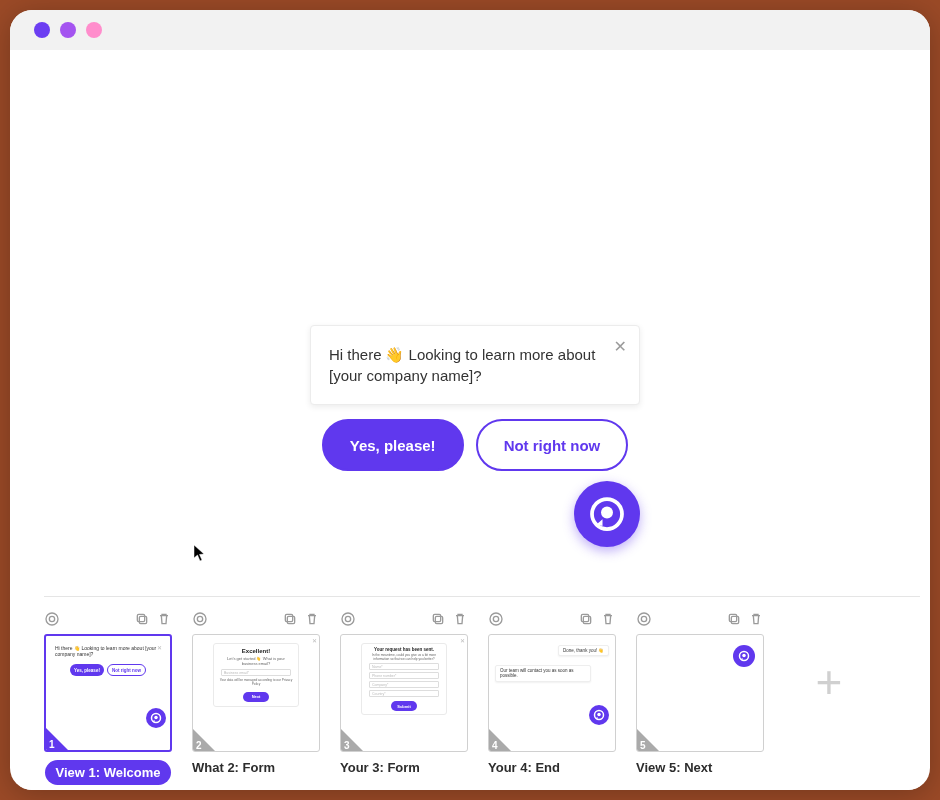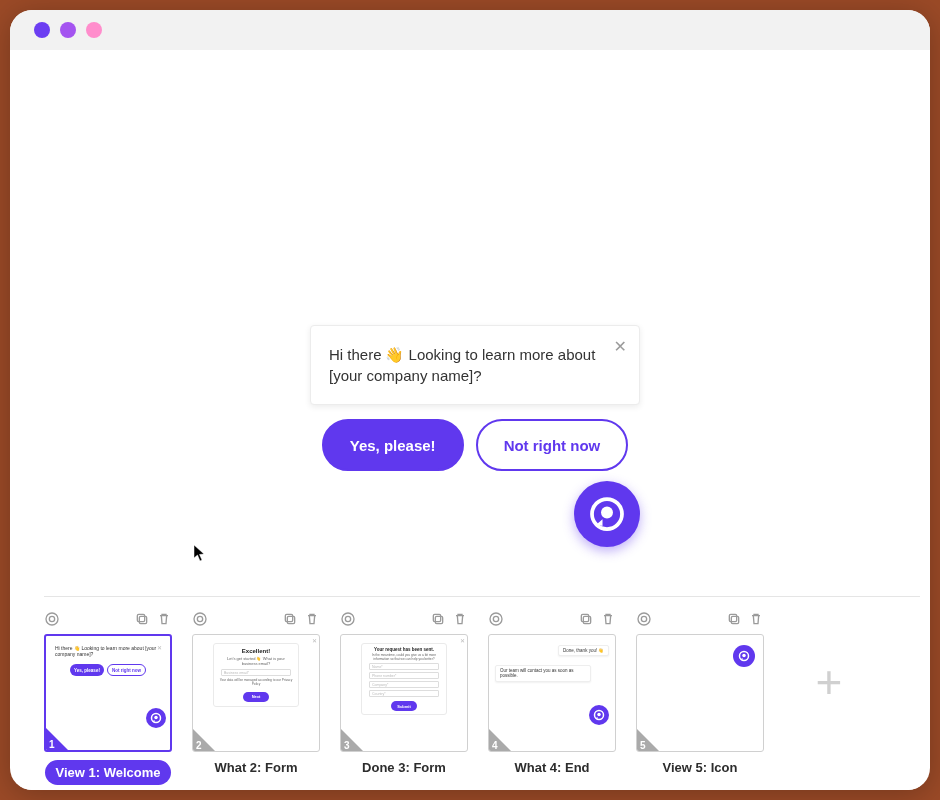--- a/index.html
+++ b/index.html
@@ -141,21 +141,20 @@
   border-right: 22px solid transparent;
 }
 .thumb-col.active .thumb-corner { border-bottom-color: #6038ee; }
 .thumb-num {
   position: absolute;
   left: 3px; bottom: 0;
   color: #fff; font-size: 10px; font-weight: 600;
 }
 .thumb-label {
   margin-top: 8px;
-  text-align: center;
   font-size: 13px;
   font-weight: 700;
   color: #2d2d2d;
 }
 .thumb-col.active .thumb-label {
   background: #6038ee;
   color: #fff;
   border-radius: 14px;
   padding: 5px 10px;
   width: fit-content;
@@ -339,21 +338,21 @@
             <div class="t-form-sub" style="font-size:3.2px;">In the meantime, could you give us a bit more information so that we can help you better?</div>
             <div class="t-input">Name*</div>
             <div class="t-input">Phone number*</div>
             <div class="t-input">Company*</div>
             <div class="t-input">Country*</div>
             <div class="t-next">Submit</div>
           </div>
           <div class="thumb-corner"></div>
           <div class="thumb-num">3</div>
         </div>
-        <div class="thumb-label">Done 3: Form</div>
+        <div class="thumb-label">Your 3: Form</div>
       </div>
 
       <div class="thumb-col">
         <div class="thumb-toolbar">
           <svg class="thumb-ic" viewBox="0 0 24 24">
               <circle cx="12" cy="12" r="9" fill="none" stroke="currentColor" stroke-width="2"></circle>
               <circle cx="12" cy="12" r="4" fill="none" stroke="currentColor" stroke-width="2"></circle>
             </svg>
           <div class="thumb-tool-right">
             <svg class="thumb-ic" viewBox="0 0 24 24">
@@ -371,21 +370,21 @@
           <div class="t-fab" style="bottom:26px; right:6px;">
             <svg class="bubble-svg-mini" viewBox="0 0 48 48">
                 <circle cx="24" cy="24" r="18" fill="none" stroke="#fff" stroke-width="6"></circle>
                 <circle cx="24" cy="22" r="7" fill="#fff"></circle>
                 <path d="M10 38 L18 31 L18 40 Z" fill="#fff"></path>
               </svg>
           </div>
           <div class="thumb-corner"></div>
           <div class="thumb-num">4</div>
         </div>
-        <div class="thumb-label">What 4: End</div>
+        <div class="thumb-label">Your 4: End</div>
       </div>
 
       <div class="thumb-col">
         <div class="thumb-toolbar">
           <svg class="thumb-ic" viewBox="0 0 24 24">
               <circle cx="12" cy="12" r="9" fill="none" stroke="currentColor" stroke-width="2"></circle>
               <circle cx="12" cy="12" r="4" fill="none" stroke="currentColor" stroke-width="2"></circle>
             </svg>
           <div class="thumb-tool-right">
             <svg class="thumb-ic" viewBox="0 0 24 24">
@@ -401,21 +400,21 @@
           <div class="t5-fab">
             <svg class="bubble-svg-mini" viewBox="0 0 48 48">
                 <circle cx="24" cy="24" r="18" fill="none" stroke="#fff" stroke-width="6"></circle>
                 <circle cx="24" cy="22" r="7" fill="#fff"></circle>
                 <path d="M10 38 L18 31 L18 40 Z" fill="#fff"></path>
               </svg>
           </div>
           <div class="thumb-corner"></div>
           <div class="thumb-num">5</div>
         </div>
-        <div class="thumb-label">View 5: Icon</div>
+        <div class="thumb-label">View 5: Next</div>
       </div>
 
       <div class="add-col">
         <div class="add-plus">+</div>
       </div>
 
     </div>
 
   </div>
 </div>

